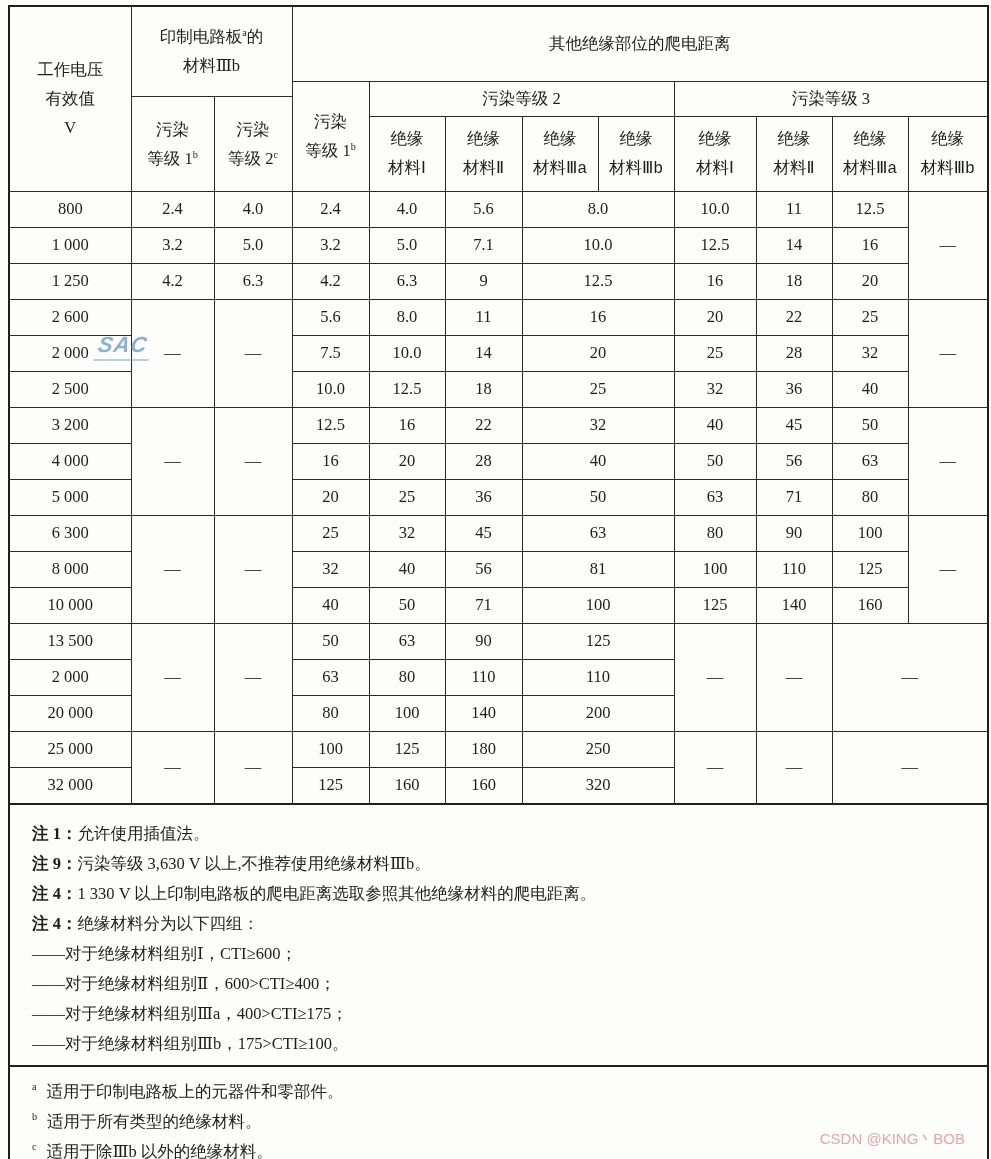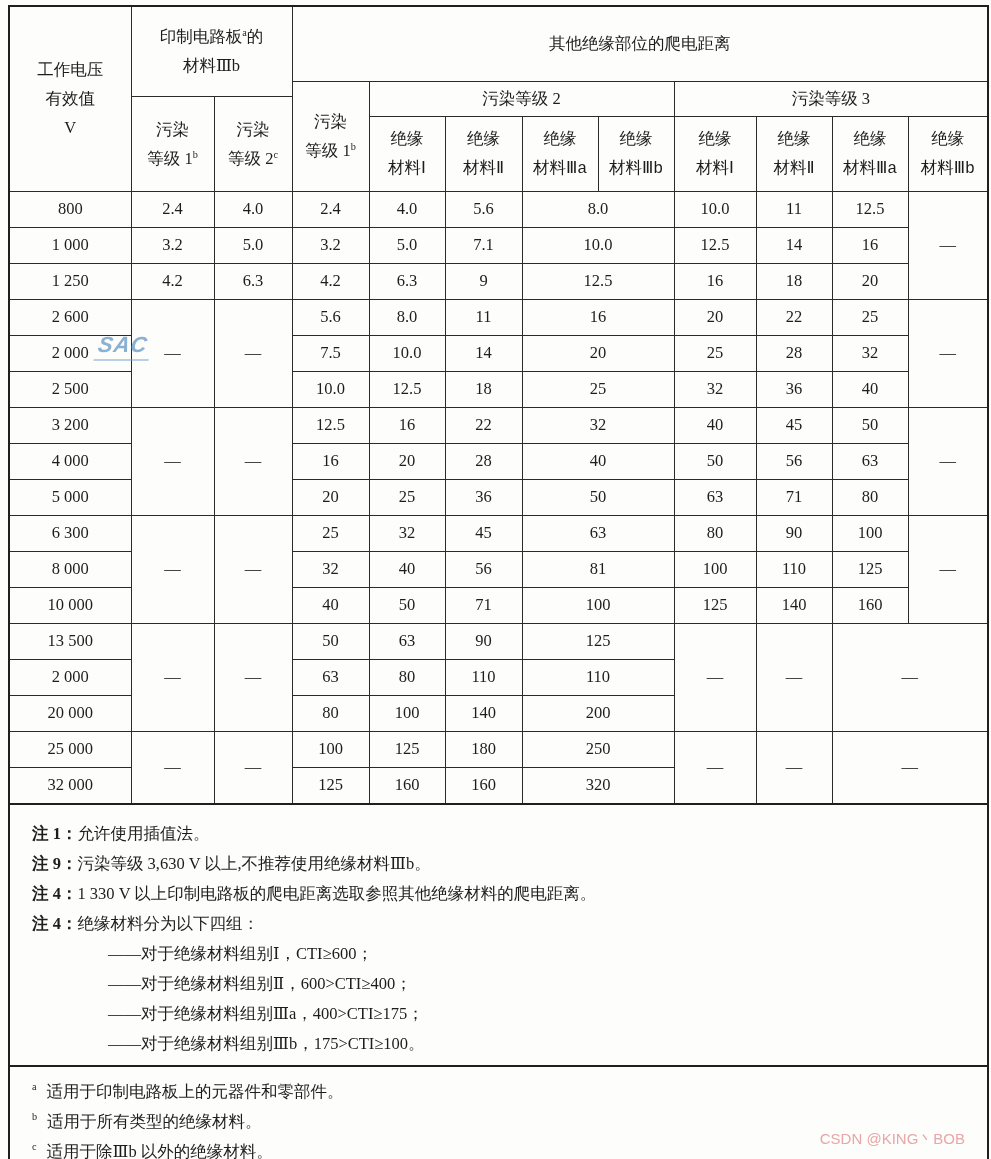--- a/index.html
+++ b/index.html
@@ -42,21 +42,21 @@
     padding:14px 20px 6px 22px;
     line-height:30px;
   }
   .footnotes-cell {
     border-top:2.5px solid #1f1f1f;
     text-align:left;
     padding:10px 20px 14px 22px;
     line-height:30px;
   }
   .note-line b { font-weight:bold; }
-  .note-sub { margin-left:76px; }
+  .note-sub { }
   .footnote-line sup { margin-right:10px; }
   .sac-mark {
     position:absolute; left:96px; top:332px;
     font-family:"Liberation Sans","DejaVu Sans",sans-serif;
     font-style:italic; font-weight:bold;
     font-size:22px; letter-spacing:1px;
     color:#6f9fc8; opacity:0.8;
     transform:skewX(-10deg);
     border-bottom:2px solid rgba(111,159,200,0.6);
     padding:0 4px 1px 2px;

